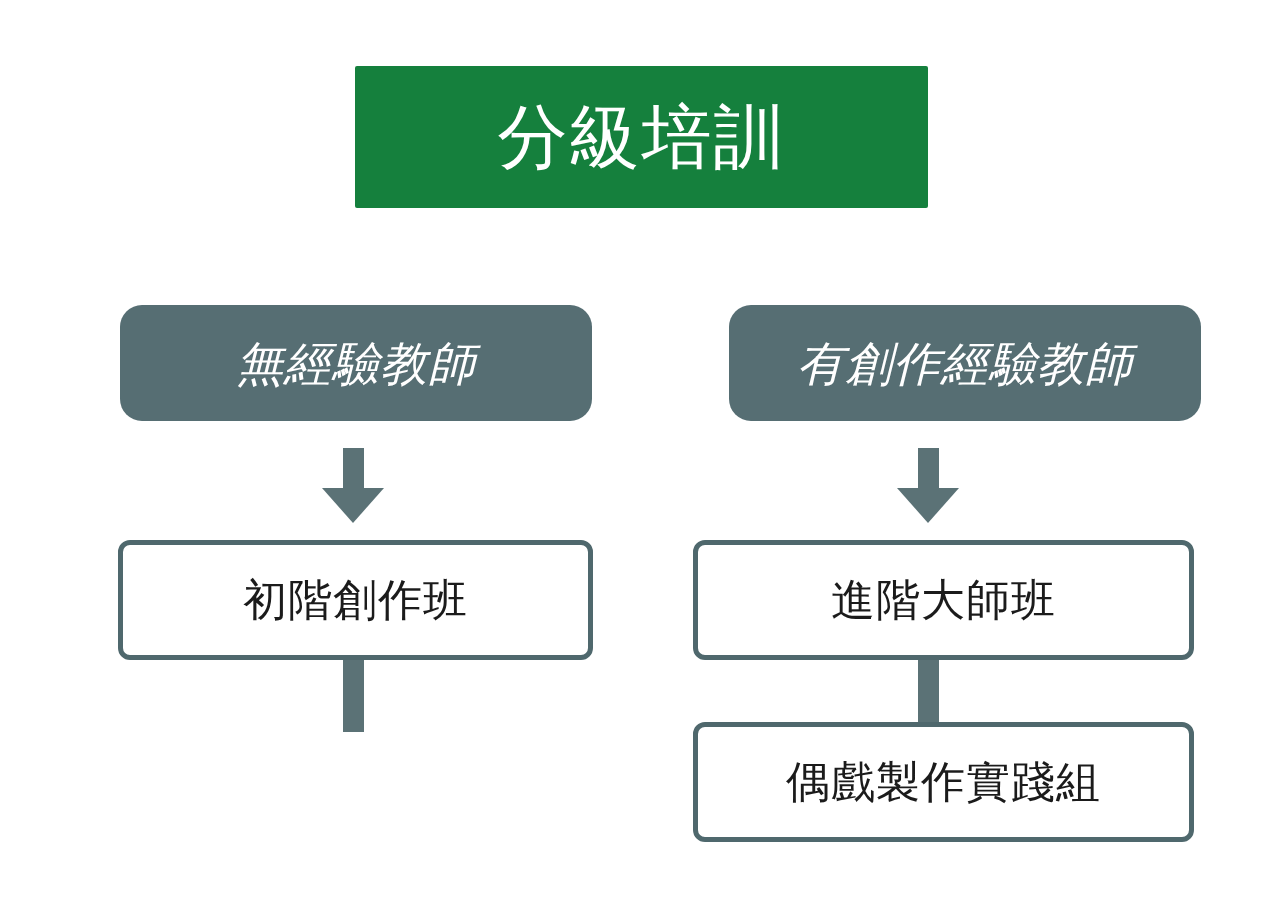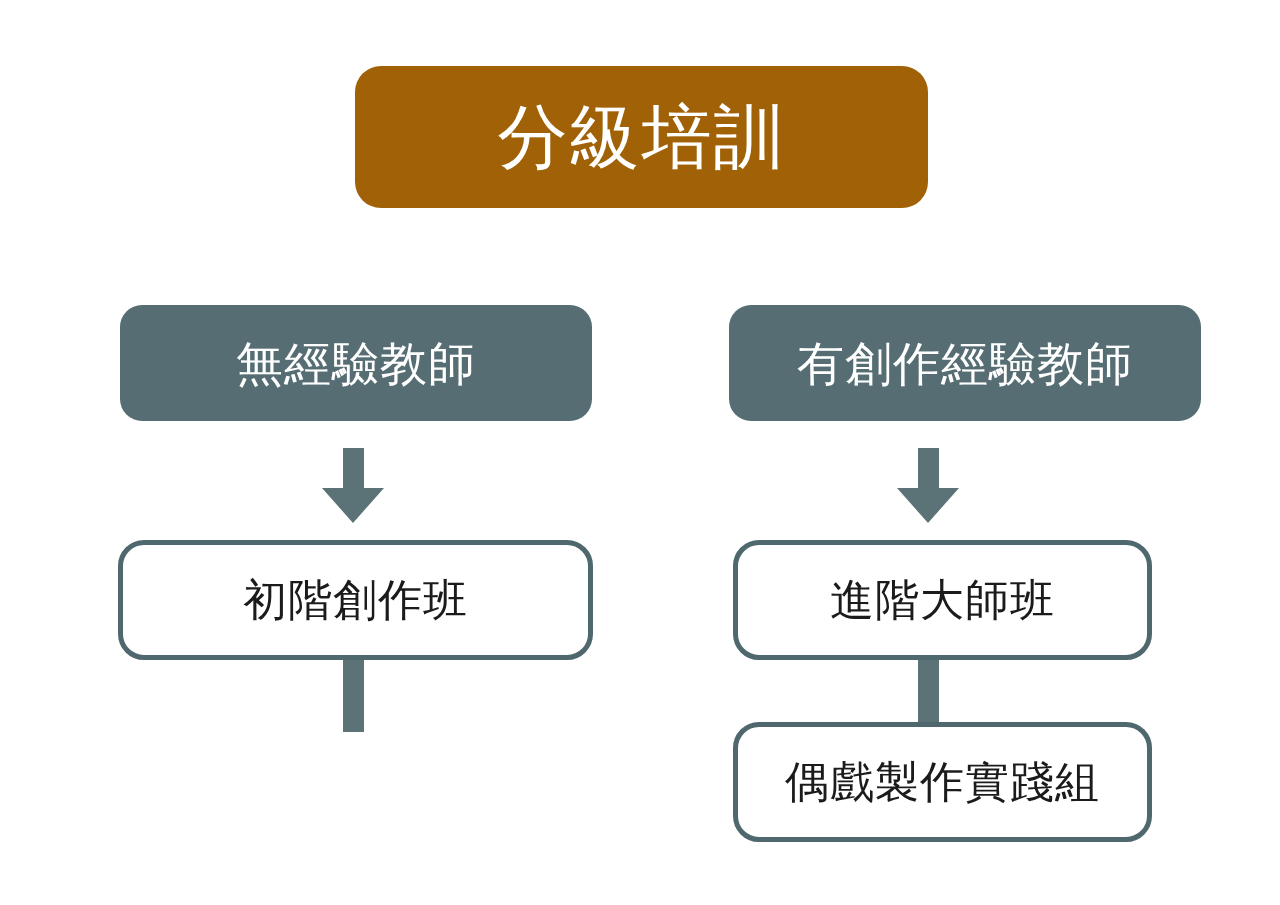--- a/index.html
+++ b/index.html
@@ -21,22 +21,22 @@
     overflow: hidden;
   }
 
   
   .title-box {
     position: absolute;
     left: 355px;
     top: 66px;
     width: 573px;
     height: 142px;
-    background: #a16207;
-    border-radius: 26px;
+    background: #15803d;
+    border-radius: 2px;
     display: flex;
     align-items: center;
     justify-content: center;
     box-sizing: border-box;
   }
   .title-box .label {
     color: #ffffff;
     font-size: 70px;
     line-height: 1;
     letter-spacing: 2px;
@@ -48,57 +48,58 @@
   .header-box {
     position: absolute;
     top: 305px;
     height: 116px;
     background: #566e73;
     border-radius: 22px;
     display: flex;
     align-items: center;
     justify-content: center;
     box-sizing: border-box;
+    font-style: italic;
   }
   .header-box .label {
     color: #ffffff;
     font-size: 47px;
     line-height: 1;
     letter-spacing: 1px;
     font-weight: 400;
     white-space: nowrap;
   }
   .header-box.col-left  { left: 120px; width: 472px; }
   .header-box.col-right { left: 693px; width: 472px; margin-left: 36px; }
 
   
   .outline-box {
     position: absolute;
     height: 120px;
     background: #ffffff;
     border: 5px solid #4f686d;
-    border-radius: 26px;
+    border-radius: 12px;
     display: flex;
     align-items: center;
     justify-content: center;
     box-sizing: border-box;
     z-index: 2;
   }
   .outline-box .label {
     color: #1b1b1b;
     font-size: 44px;
     line-height: 1;
     letter-spacing: 1px;
     font-weight: 400;
     white-space: nowrap;
   }
   .outline-box.row-mid    { top: 540px; }
   .outline-box.row-bottom { top: 722px; }
   .outline-box.col-left  { left: 118px; width: 475px; }
-  .outline-box.col-right { left: 693px; width: 419px; margin-left: 40px; }
+  .outline-box.col-right { left: 693px; width: 501px; }
 
   
   .arrow {
     position: absolute;
     top: 448px;
     width: 62px;
     height: 74px;
     z-index: 1;
   }
   .arrow.col-left  { left: 322px; }

